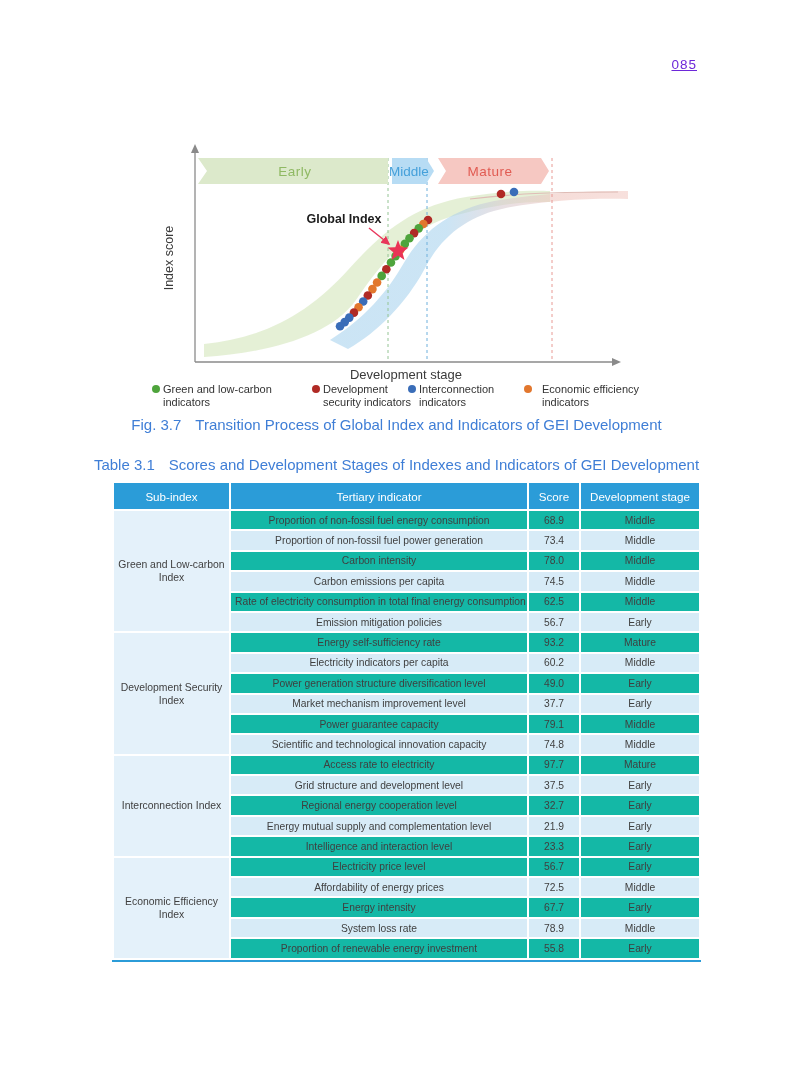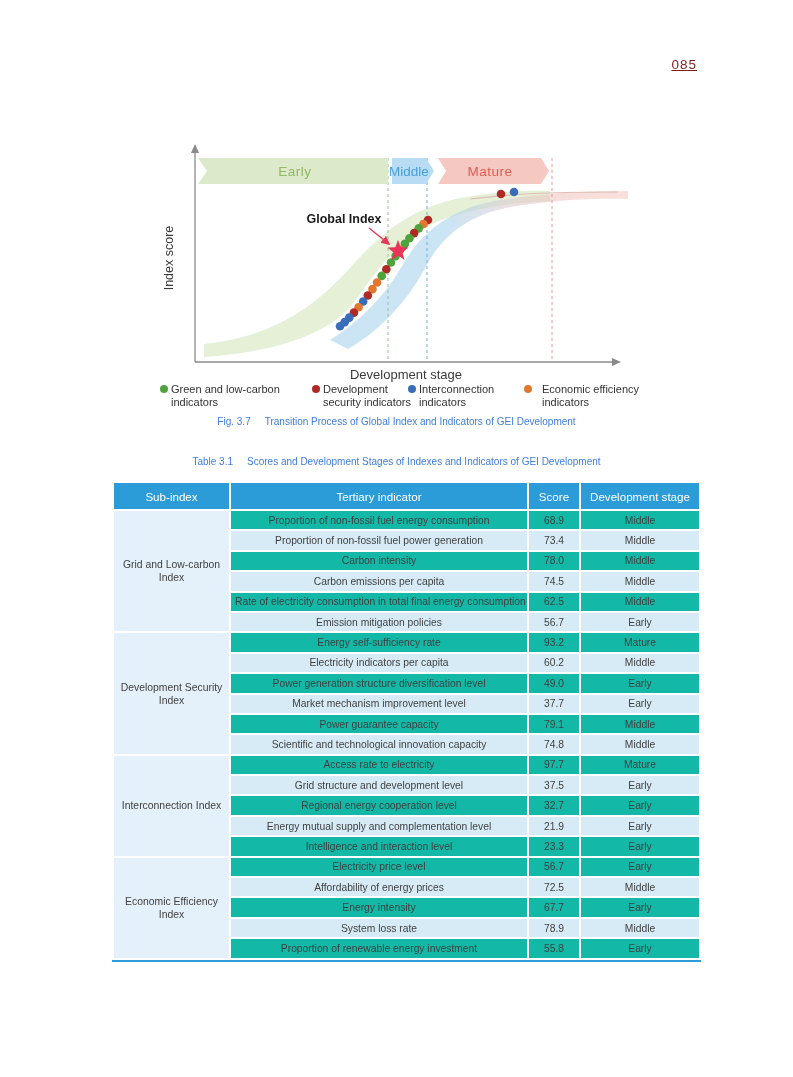--- a/index.html
+++ b/index.html
@@ -3,33 +3,33 @@
 <meta charset="utf-8">
 <style>
   html,body{margin:0;padding:0;background:#ffffff;}
   #page{
     position:relative;width:793px;height:1077px;background:#ffffff;
     font-family:"Liberation Sans","DejaVu Sans",sans-serif;overflow:hidden;
   }
   
   #page-number{
     position:absolute;top:57px;right:96px;font-size:13.5px;letter-spacing:1px;
-    color:#7f1d1d;
+    color:#6d28d9;
     text-decoration:underline;
   }
   
   #figure-chart{position:absolute;left:150px;top:140px;}
   #figure-chart text{font-family:"Liberation Sans","DejaVu Sans",sans-serif;}
   
   .legend-item{position:absolute;top:383px;display:flex;align-items:flex-start;gap:3px;
     font-size:11px;line-height:1.2;color:#333;}
   .legend-dot{width:8px;height:8px;border-radius:50%;margin-top:2px;flex:0 0 8px;}
   
   .caption{
-    position:absolute;left:0;width:100%;text-align:center;font-size:10px;color:#3f7ed6;
+    position:absolute;left:0;width:100%;text-align:center;font-size:15px;color:#3f7ed6;
   }
   .caption .cap-label{margin-right:14px;}
   #figure-caption{top:416px;}
   #table-caption{top:456px;}
   
   #data-table{
     position:absolute;left:112px;top:481px;width:589px;
     border-collapse:separate;border-spacing:2px;table-layout:fixed;
     border-bottom:2px solid #2b9cd8;
   }
@@ -115,21 +115,21 @@
         <circle cx="349.29" cy="317.61411257727065" r="4.3" fill="#3a6db8"></circle>
         <circle cx="344.65999999999997" cy="322.15688552324644" r="4.3" fill="#3a6db8"></circle>
         <circle cx="340.03" cy="326.27490590271094" r="4.3" fill="#3a6db8"></circle>
         <polygon points="398.0,240.0 400.7,247.3 408.5,247.6 402.4,252.4 404.5,259.9 398.0,255.6 391.5,259.9 393.6,252.4 387.5,247.6 395.3,247.3" fill="#ea3356"></polygon>
       </g>
 
     <text x="344" y="223" text-anchor="middle" font-size="12.5" font-weight="bold" fill="#1c1c1c">Global Index</text>
     <line x1="369" y1="228" x2="389" y2="244" stroke="#e8365a" stroke-width="1.5" marker-end="url(#arrowred)"></line>
   </svg>
 
-  <div class="legend-item" style="left:160px;width:150px;">
+  <div class="legend-item" style="left:152px;width:150px;">
     <span class="legend-dot" style="background: rgb(78, 164, 60);"></span>
     <span><span>Green and low-carbon</span><br><span>indicators</span></span>
   </div>
   <div class="legend-item" style="left:312px;width:120px;">
     <span class="legend-dot" style="background: rgb(176, 42, 37);"></span>
     <span><span>Development</span><br><span>security indicators</span></span>
   </div>
   <div class="legend-item" style="left:408px;width:105px;">
     <span class="legend-dot" style="background: rgb(58, 109, 184);"></span>
     <span><span>Interconnection</span><br><span>indicators</span></span>
@@ -156,21 +156,21 @@
     <thead>
       <tr>
         <th>Sub-index</th>
         <th>Tertiary indicator</th>
         <th>Score</th>
         <th>Development stage</th>
       </tr>
     </thead>
     <tbody>
         <tr class="row-light">
-          <td rowspan="6" class="subindex-cell">Grid and Low-carbon Index</td>
+          <td rowspan="6" class="subindex-cell">Green and Low-carbon Index</td>
           <td>Proportion of non-fossil fuel energy consumption</td>
           <td>68.9</td>
           <td>Middle</td>
         </tr>
         <tr class="row-dark">
           <td>Proportion of non-fossil fuel power generation</td>
           <td>73.4</td>
           <td>Middle</td>
         </tr>
         <tr class="row-light">

